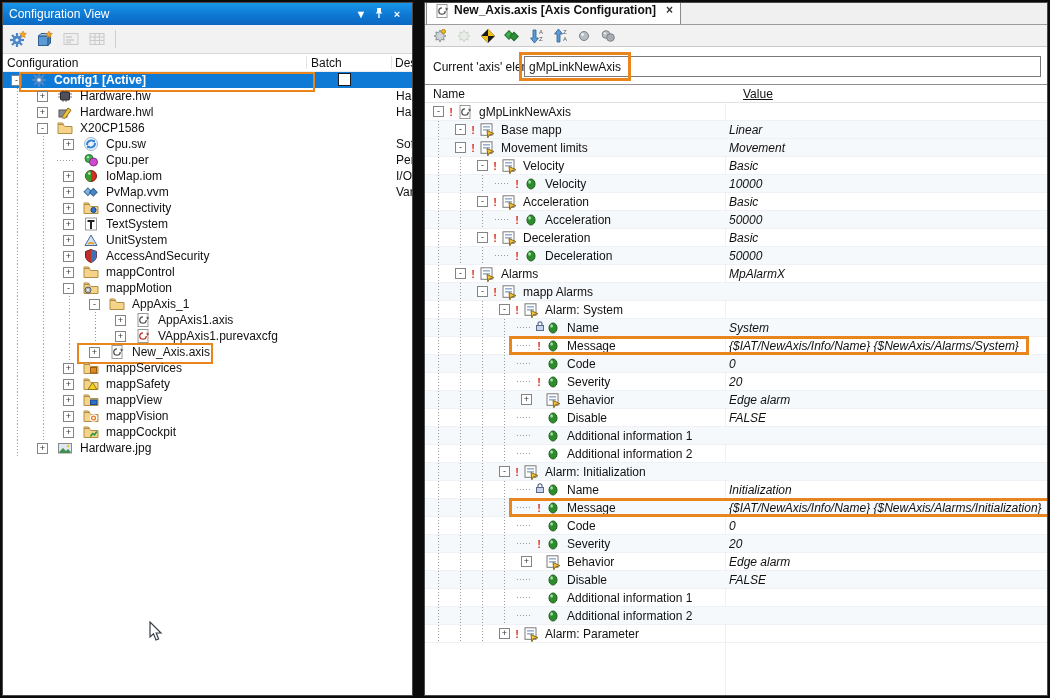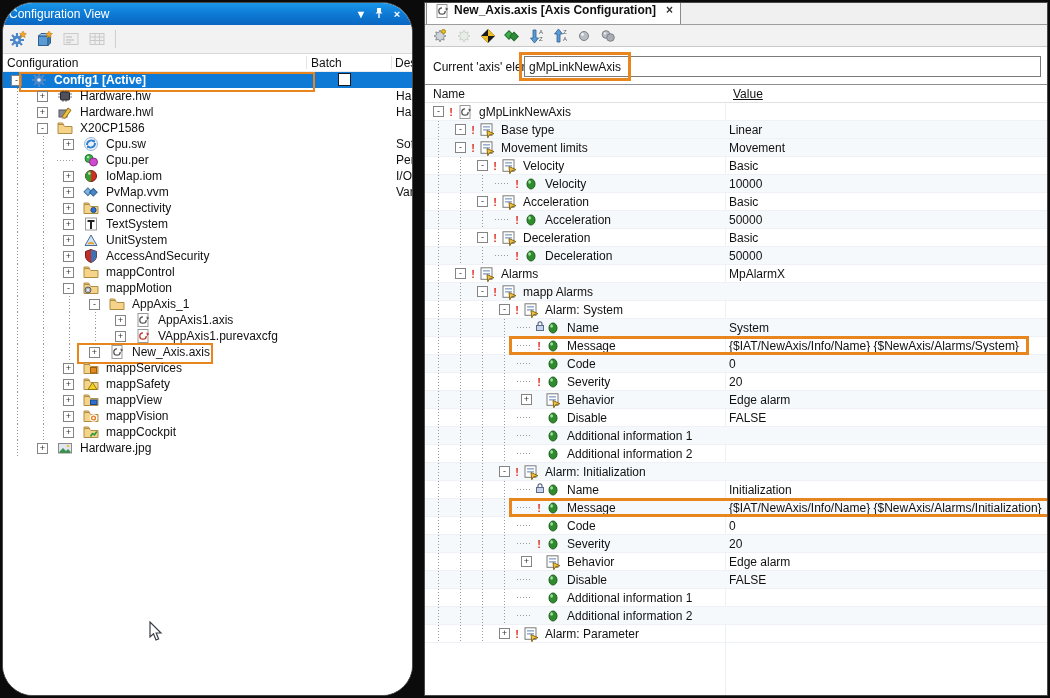--- a/index.html
+++ b/index.html
@@ -1,20 +1,20 @@
 <!DOCTYPE html>
 <html style="--accent: #e8851d;"><head>
 <meta charset="utf-8">
 <style>
   html,body{margin:0;padding:0;background:#0b0b0b;}
   *{box-sizing:border-box;}
   .stage{position:relative;width:1050px;height:698px;background:#0b0b0b;overflow:hidden;
          font-family:"Liberation Sans",sans-serif;color:#111;}
   .panel{position:absolute;background:#fff;border:1px solid #4a4a4a;overflow:hidden;}
-  .panel.left{left:2px;top:2px;width:411px;height:694px;border-radius:31px;}
+  .panel.left{left:2px;top:2px;width:411px;height:694px;}
   .panel.right{left:424px;top:2px;width:624px;height:694px;}
 
   
   .ltitle{height:22px;background:linear-gradient(180deg,#1897ea 0%,#0d78d3 55%,#0a67c1 100%);
           color:#fff;font-size:12px;display:flex;align-items:center;padding:0 6px;}
   .ltitle .t{flex:1;}
   .ltitle .wbtn{width:18px;text-align:center;color:#fff;font-size:11px;cursor:default;}
   .ltoolbar{height:29px;background:#f2f2f2;border-bottom:1px solid #d9d9d9;display:flex;align-items:center;padding:0 4px;}
   .tbico{width:24px;height:22px;display:flex;align-items:center;justify-content:center;margin-right:2px;}
   .tbico.dis{opacity:.45;}
@@ -57,35 +57,35 @@
   .rtoolbar{height:22px;background:#f2f2f2;border-bottom:1px solid #c9c9c9;display:flex;align-items:center;padding:0 4px;}
   .rtoolbar .tbico{width:22px;height:20px;}
   .rcurrent{height:38px;background:#fff;border-bottom:1px solid #8f8f8f;position:relative;font-size:12px;}
   .rcurrent .lbl{position:absolute;left:8px;top:13px;}
   .rcurrent input{position:absolute;left:99px;top:9px;width:517px;height:21px;border:1px solid #7a7a7a;
         font-family:"Liberation Sans",sans-serif;font-size:12px;padding:0 4px;color:#111;}
   .rcurrent .hlbox{position:absolute;left:94px;top:5px;width:112px;height:29px;border:3px solid var(--accent);
         pointer-events:none;}
   .rheader{height:18px;position:relative;font-size:12px;border-bottom:1px solid #e2e2e2;background:#fff;}
   .rheader .c1{position:absolute;left:8px;top:2px;}
-  .rheader .c2{position:absolute;left:308px;top:2px;text-decoration:underline;}
+  .rheader .c2{position:absolute;left:318px;top:2px;text-decoration:underline;}
   .rgrid{position:relative;background:#fff;height:594px;}
   .coldiv{position:absolute;left:300px;top:0;bottom:0;width:1px;background:#edf1f5;pointer-events:none;}
   .rrow{height:18px;display:flex;align-items:center;font-size:12px;position:relative;padding-left:8px;
         border-bottom:1px solid #eef2f6;white-space:nowrap;}
   .rrow.alt{background:#f6f9fc;}
   .rrow .guide{width:22px;height:18px;}
   .rrow .guide::before{left:5px;}
   .rrow .exp{margin-right:2px;}
   .rrow .exp.none::before{left:-4px;top:5px;}
   .mark{width:10px;flex:0 0 auto;text-align:center;}
   .warn{color:#e03224;font-weight:bold;font-size:11px;line-height:10px;}
   .rrow .ticon{margin-right:4px;margin-left:1px;}
   .pname{padding:0 2px;}
-  .pvalue{position:absolute;left:304px;top:0;line-height:18px;}
+  .pvalue{position:absolute;left:304px;top:0;line-height:18px;font-style:italic;}
   .rhl{position:absolute;left:84px;top:-1px;height:19px;border:3px solid var(--accent);pointer-events:none;}
 </style>
 </head>
 <body>
 
 <div class="stage">
 
   <div class="panel left">
     <div class="ltitle">
       <span class="t">Configuration View</span>
@@ -579,21 +579,21 @@
           <span class="exp">-</span>
           <span class="mark warn">!</span>
           <span class="ticon">
             <svg width="16" height="16" viewBox="0 0 16 16">
               <rect x="2" y="1.8" width="11" height="11.5" fill="#fff" stroke="#7a7a7a"></rect>
               <rect x="4" y="4" width="7" height="1.6" fill="#9ab0d0"></rect>
               <rect x="4" y="7" width="7" height="1.6" fill="#9ab0d0"></rect>
               <path d="M8 8.5l7 3.2-4.6 1.1-1.6 3z" fill="#f0c040" stroke="#8a6a10"></path>
             </svg>
           </span>
-          <span class="pname">Base type</span>
+          <span class="pname">Base mapp</span>
           <span class="pvalue">Linear</span>
         </div>
         <div class="rrow alt">
           <span class="guide"></span>
           <span class="exp">-</span>
           <span class="mark warn">!</span>
           <span class="ticon">
             <svg width="16" height="16" viewBox="0 0 16 16">
               <rect x="2" y="1.8" width="11" height="11.5" fill="#fff" stroke="#7a7a7a"></rect>
               <rect x="4" y="4" width="7" height="1.6" fill="#9ab0d0"></rect>

